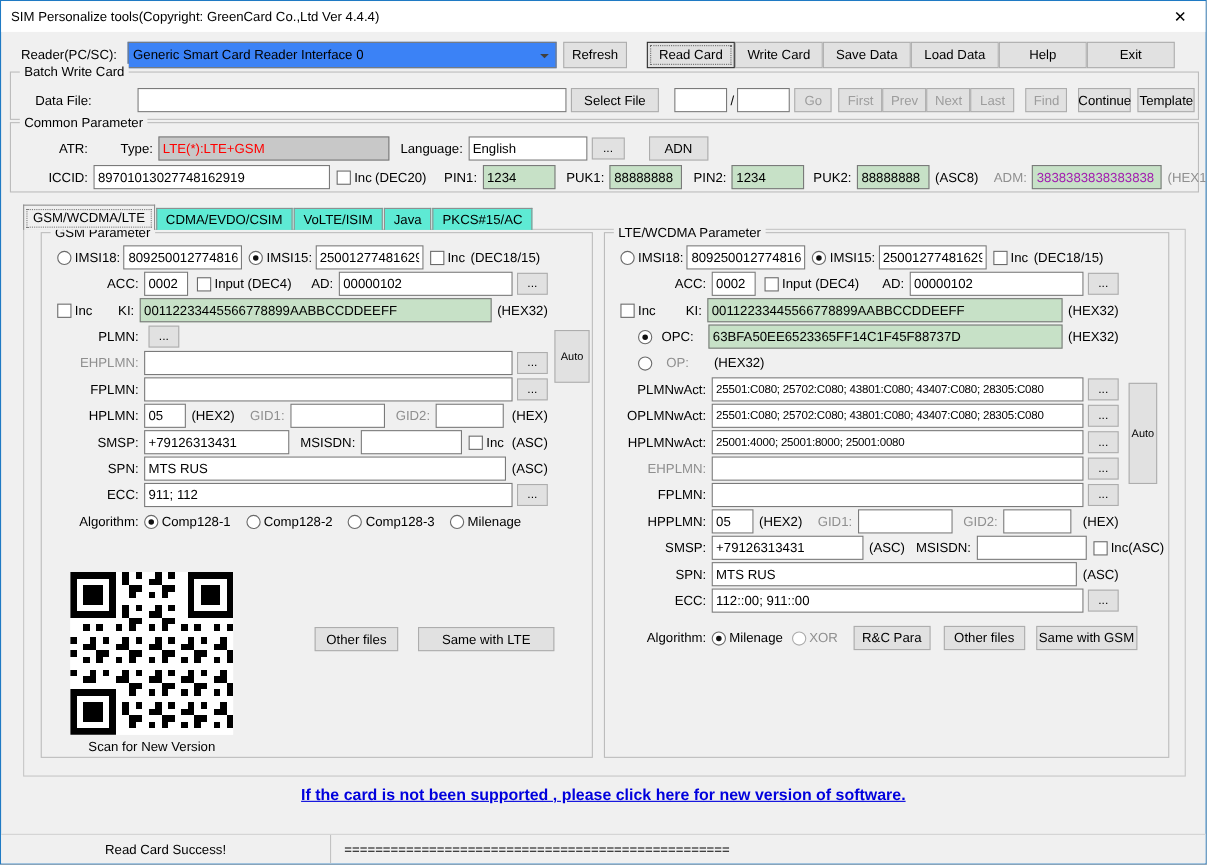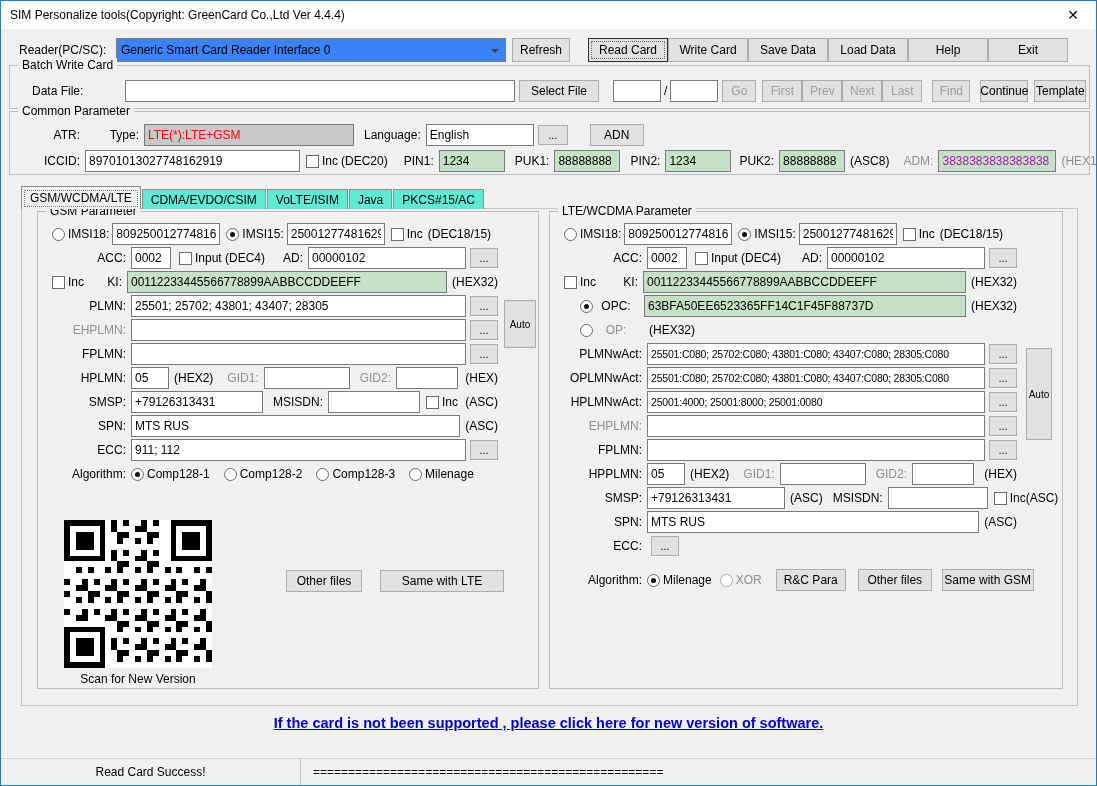--- a/index.html
+++ b/index.html
@@ -177,21 +177,20 @@
     <div class="frow">
       <span class="cb"></span>
       <span class="gap3">Inc</span>
       <span class="lbl" style="width:38px">KI:</span>
       <input class="txt green grow" value="00112233445566778899AABBCCDDEEFF" style="">
       <span class="sfx">(HEX32)</span>
     </div>
 
     <div class="frow">
       <span class="lbl">PLMN:</span>
-      <input class="txt grow" value="25501; 25702; 43801; 43407; 28305" style="">
       <button class="btn dots">...</button>
     </div>
 
     <div class="frow">
       <span class="lbl dim">EHPLMN:</span>
       <input class="txt grow" value="" style="">
       <button class="btn dots">...</button>
     </div>
 
     <div class="frow">
@@ -373,20 +372,21 @@
     </div>
 
     <div class="frow">
       <span class="lbl">SPN:</span>
       <input class="txt grow" value="MTS RUS" style="">
       <span class="sfx">(ASC)</span>
     </div>
 
     <div class="frow">
       <span class="lbl">ECC:</span>
+      <input class="txt grow" value="112::00; 911::00" style="">
       <button class="btn dots">...</button>
     </div>
 
     <div class="frow" style="margin-top:10px;padding-right:6px">
       <span class="lbl">Algorithm:</span>
       <span class="rad sel"></span>
       <span class="gap3">Milenage</span>
       <span class="rad off" style="margin-left:8px"></span>
       <span class="gap3 dim">XOR</span>
       <button class="btn h22" style="width:70px;margin-left:14px">R&amp;C Para</button>

